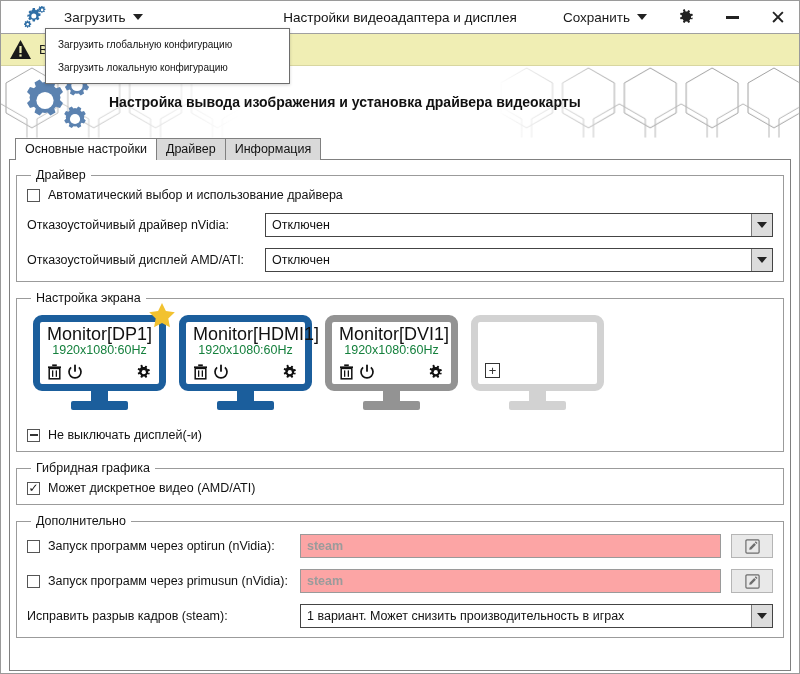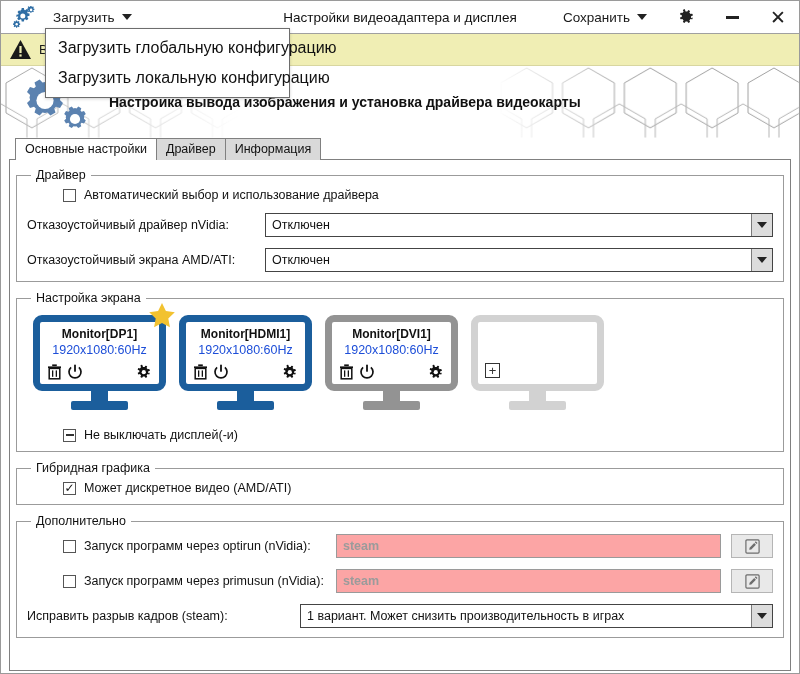--- a/index.html
+++ b/index.html
@@ -16,21 +16,21 @@
     background: #ffffff;
     overflow: hidden;
   }
 
   
   .titlebar {
     position: relative;
     height: 33px;
     background: #ffffff;
     border-bottom: 1px solid #a0a0a0;
-    display: flex; align-items: center;
+    display: flex; align-items: center; padding-left: 11px;
   }
   .app-logo-icon { width: 34px; height: 28px; margin-left: 6px; display:flex; align-items:center; justify-content:center; }
   .menu-btn {
     display: flex; align-items: center; gap: 7px;
     height: 26px; padding: 0 8px; margin-left: 4px;
     font-size: 13.5px; color: #1a1a1a; cursor: pointer;
     background: transparent; border: none; white-space: nowrap;
   }
   .caret-down {
     width: 0; height: 0;
@@ -133,21 +133,21 @@
   .cb {
     width: 13px; height: 13px; flex: 0 0 13px;
     border: 1px solid #555; background: #fff;
     display: inline-flex; align-items: center; justify-content: center;
     cursor: pointer;
   }
   .cb .tick { display: none; font-size: 12px; line-height: 10px; color: #111; }
   .cb .dash { display: none; width: 8px; height: 2px; background: #333; }
   .cb.checked .tick { display: block; }
   .cb.indeterminate .dash { display: block; }
-  .cb-label { display: flex; align-items: center; gap: 8px; cursor: pointer; margin-left: 36px; }
+  .cb-label { display: flex; align-items: center; gap: 8px; cursor: pointer; }
 
   
   .combo {
     flex: 1 1 auto;
     height: 24px;
     border: 1px solid #444;
     background: #fff;
     display: flex; align-items: stretch;
     cursor: pointer;
     min-width: 0;
@@ -190,22 +190,22 @@
   .mon-wrap { position: relative; width: 133px; }
   .mon { position: relative; width: 133px; }
   .mon-body {
     border: 7px solid #1b5e9c; border-radius: 9px;
     background: #fff; height: 76px;
     padding: 5px 7px 4px 7px;
     display: flex; flex-direction: column;
   }
   .mon.gray .mon-body { border-color: #939393; }
   .mon.empty .mon-body { border-color: #d2d2d2; }
-  .mon-name { font-size: 12px; font-weight: 700; color: #111; text-align: center; line-height: 15px; }
-  .mon-res  { font-size: 12.5px; color: #1d4ed8; text-align: center; line-height: 17px; }
+  .mon-name { font-size: 18px; font-weight: 400; color: #111; text-align: center; line-height: 15px; }
+  .mon-res  { font-size: 12.5px; color: #15803d; text-align: center; line-height: 17px; }
   .mon-acts { display: flex; align-items: center; gap: 5px; margin-top: auto; }
   .mon-acts .spacer { flex: 1 1 auto; }
   .mon-stand {
     width: 17px; height: 10px; background: #1b5e9c; margin: 0 auto;
   }
   .mon-base {
     width: 57px; height: 9px; background: #1b5e9c; border-radius: 2px; margin: 0 auto;
   }
   .mon.gray .mon-stand, .mon.gray .mon-base { background: #939393; }
   .mon.empty .mon-stand, .mon.empty .mon-base { background: #d2d2d2; }
@@ -223,21 +223,21 @@
     position: absolute;
     left: 44px; top: 27px;
     width: 245px;
     background: #ffffff;
     border: 1px solid #6d6d6d;
     z-index: 50;
     padding: 4px 0;
     box-shadow: 0 1px 3px rgba(0,0,0,0.18);
   }
   .dd-item {
-    font-size: 16px; color: #111;
+    font-size: 10px; color: #111;
     padding: 6px 16px 6px 12px;
     cursor: pointer; white-space: nowrap;
   }
 </style>
 </head>
 <body>
 
 <div id="app">
 
   <div class="titlebar">
@@ -351,21 +351,21 @@
         <span class="lbl" style="width:228px">Отказоустойчивый драйвер nVidia:</span>
         <div class="combo">
           <span class="val">Отключен</span>
           <span class="arrow">
               <i></i>
             </span>
         </div>
       </div>
 
       <div class="row">
-        <span class="lbl" style="width:228px">Отказоустойчивый экрана AMD/ATI:</span>
+        <span class="lbl" style="width:228px">Отказоустойчивый дисплей AMD/ATI:</span>
         <div class="combo">
           <span class="val">Отключен</span>
           <span class="arrow">
               <i></i>
             </span>
         </div>
       </div>
     </fieldset>
 
     <fieldset class="grp">

